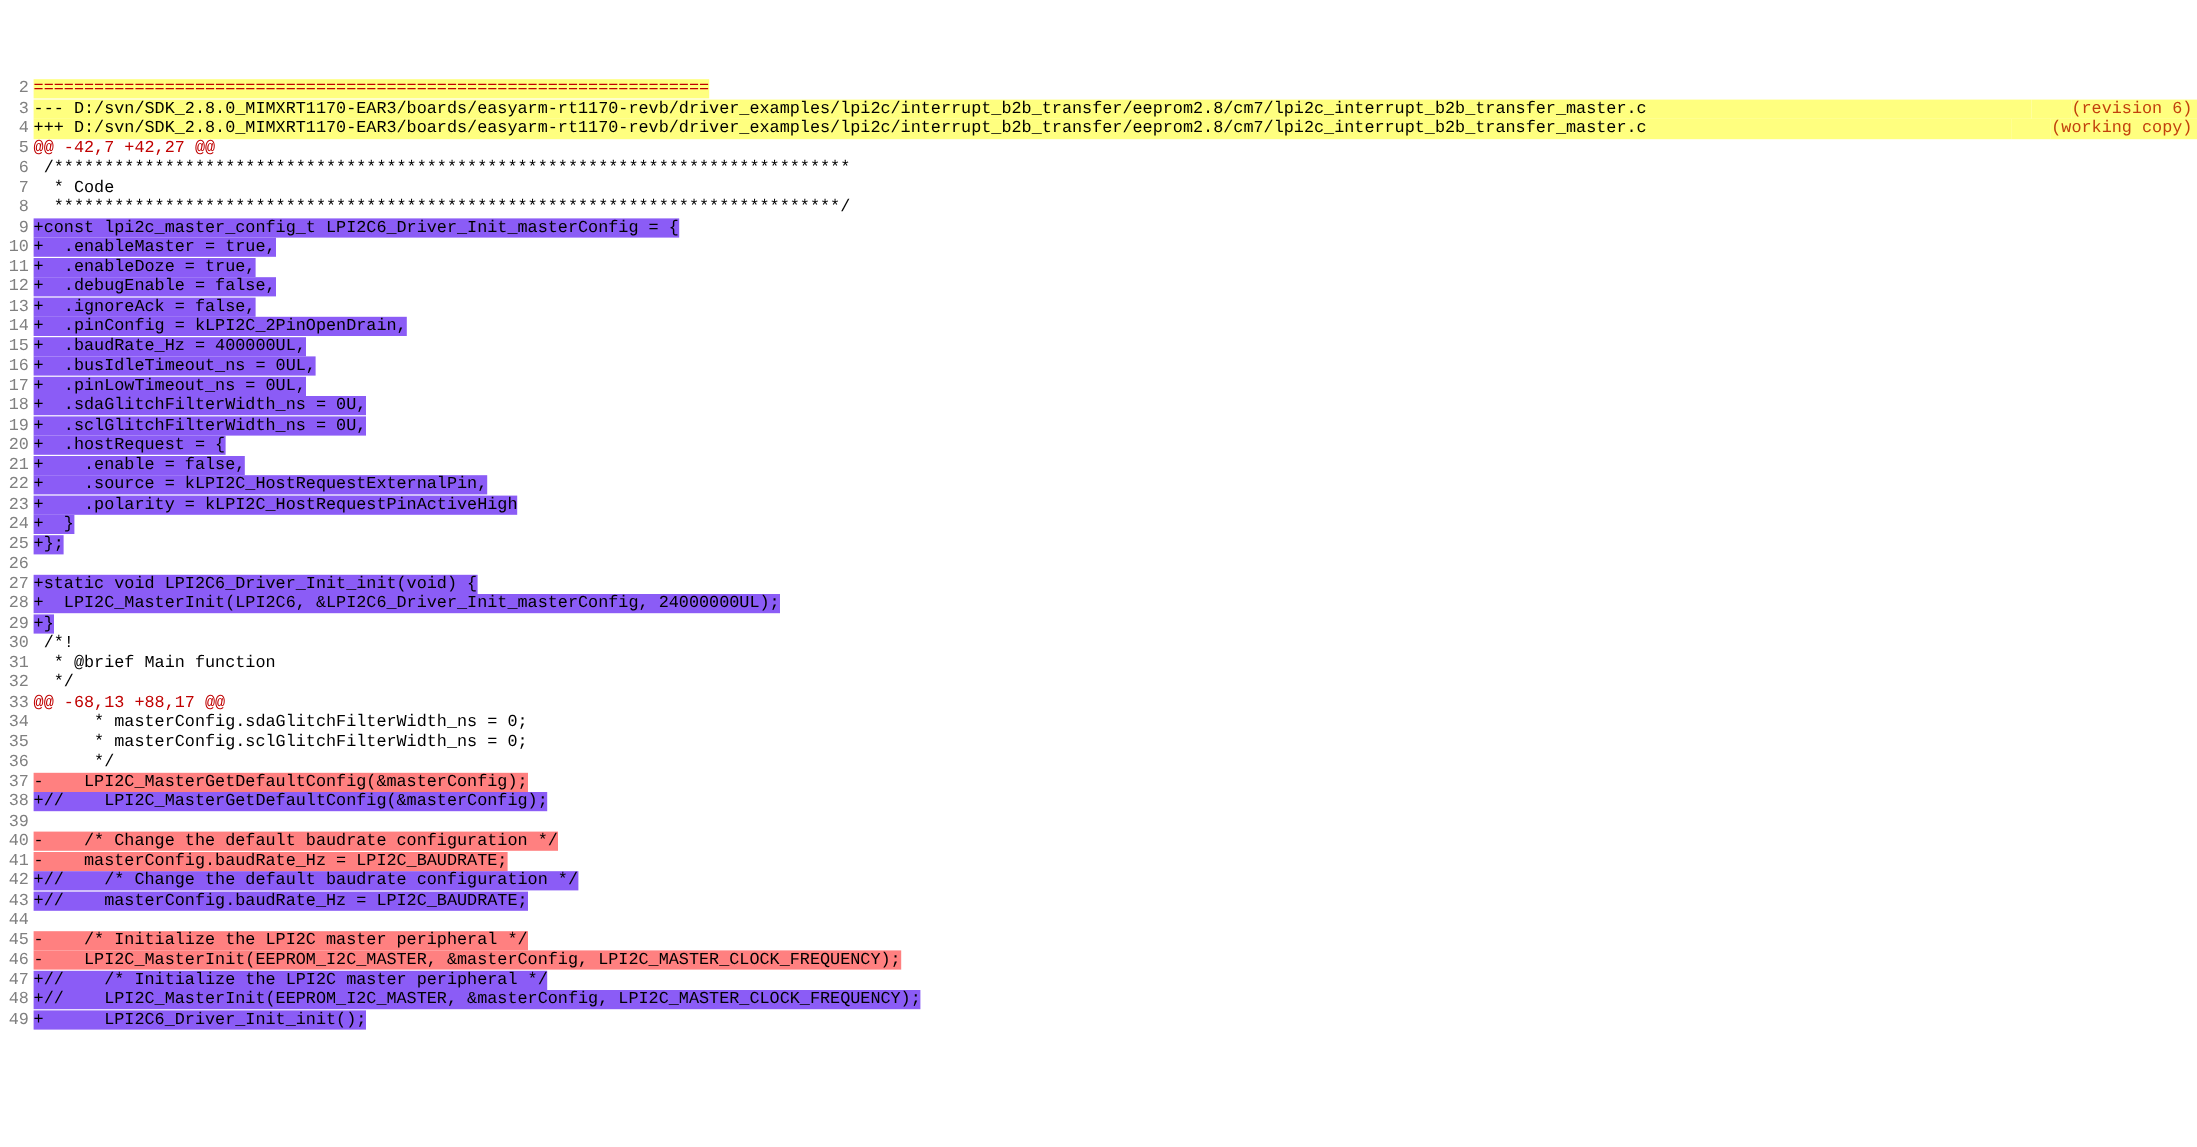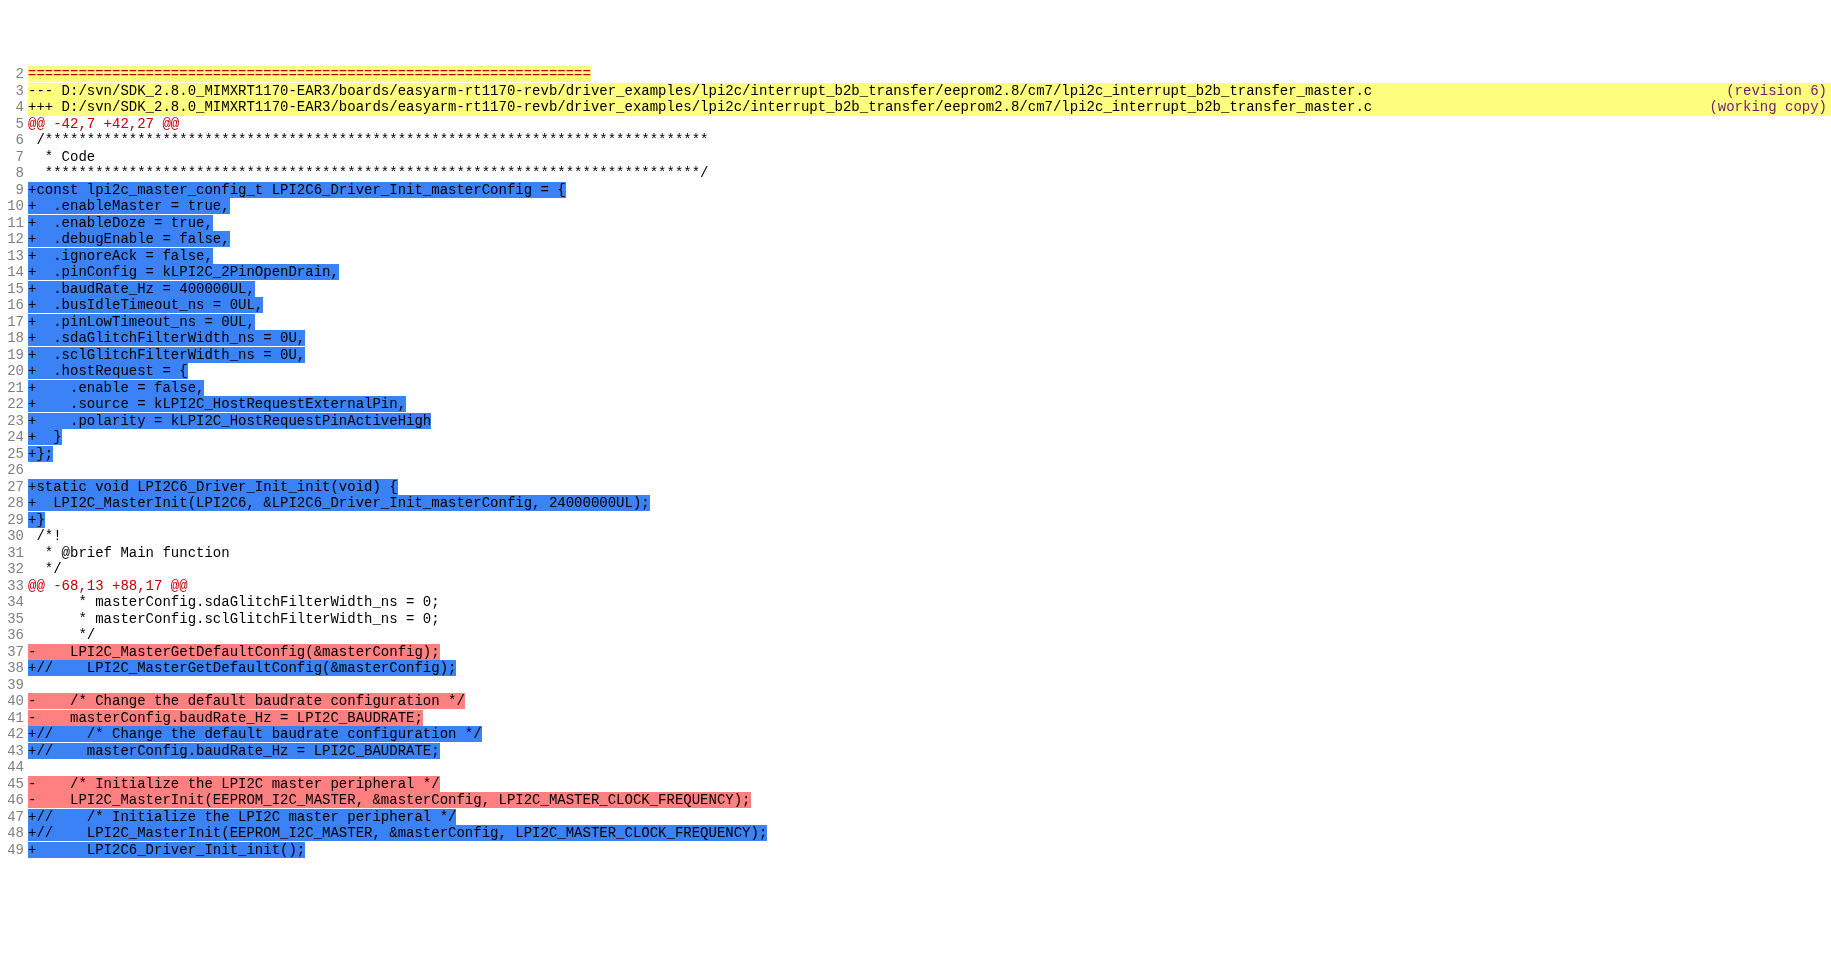--- a/index.html
+++ b/index.html
@@ -16,24 +16,24 @@
     width: 28px;
     text-align: right;
     padding-right: 4px;
     color: #808080;
     flex-shrink: 0;
     user-select: none;
   }
   .content { flex: 1; }
   .content span { display: inline; }
   .bg-yellow { background: #ffff7f; }
-  .bg-green  { background: #3b82f6; }
+  .bg-green  { background: #8b5cf6; }
   .bg-red    { background: #ff8080; }
   .fg-red    { color: #c00000; }
-  .rev-label { color: #701a75; }
+  .rev-label { color: #c2410c; }
 </style>
 </head>
 <body>
 
 
 
 <div class="diff-view" id="diff-view"><div class="diff-line"><div class="lineno">2</div><div class="content"><span class="bg-yellow fg-red">===================================================================</span></div></div><div class="diff-line"><div class="lineno">3</div><div class="content" style="display: flex;"><span class="bg-yellow" style="flex: 1 1 0%;">--- D:/svn/SDK_2.8.0_MIMXRT1170-EAR3/boards/easyarm-rt1170-revb/driver_examples/lpi2c/interrupt_b2b_transfer/eeprom2.8/cm7/lpi2c_interrupt_b2b_transfer_master.c</span><span class="bg-yellow">    </span><span class="bg-yellow rev-label" style="padding-right: 4px;">(revision 6)</span></div></div><div class="diff-line"><div class="lineno">4</div><div class="content" style="display: flex;"><span class="bg-yellow" style="flex: 1 1 0%;">+++ D:/svn/SDK_2.8.0_MIMXRT1170-EAR3/boards/easyarm-rt1170-revb/driver_examples/lpi2c/interrupt_b2b_transfer/eeprom2.8/cm7/lpi2c_interrupt_b2b_transfer_master.c</span><span class="bg-yellow">    </span><span class="bg-yellow rev-label" style="padding-right: 4px;">(working copy)</span></div></div><div class="diff-line"><div class="lineno">5</div><div class="content"><span class="fg-red">@@ -42,7 +42,27 @@</span></div></div><div class="diff-line"><div class="lineno">6</div><div class="content"><span class=""> /*******************************************************************************</span></div></div><div class="diff-line"><div class="lineno">7</div><div class="content"><span class="">  * Code</span></div></div><div class="diff-line"><div class="lineno">8</div><div class="content"><span class="">  ******************************************************************************/</span></div></div><div class="diff-line"><div class="lineno">9</div><div class="content"><span class="bg-green">+const lpi2c_master_config_t LPI2C6_Driver_Init_masterConfig = {</span></div></div><div class="diff-line"><div class="lineno">10</div><div class="content"><span class="bg-green">+  .enableMaster = true,</span></div></div><div class="diff-line"><div class="lineno">11</div><div class="content"><span class="bg-green">+  .enableDoze = true,</span></div></div><div class="diff-line"><div class="lineno">12</div><div class="content"><span class="bg-green">+  .debugEnable = false,</span></div></div><div class="diff-line"><div class="lineno">13</div><div class="content"><span class="bg-green">+  .ignoreAck = false,</span></div></div><div class="diff-line"><div class="lineno">14</div><div class="content"><span class="bg-green">+  .pinConfig = kLPI2C_2PinOpenDrain,</span></div></div><div class="diff-line"><div class="lineno">15</div><div class="content"><span class="bg-green">+  .baudRate_Hz = 400000UL,</span></div></div><div class="diff-line"><div class="lineno">16</div><div class="content"><span class="bg-green">+  .busIdleTimeout_ns = 0UL,</span></div></div><div class="diff-line"><div class="lineno">17</div><div class="content"><span class="bg-green">+  .pinLowTimeout_ns = 0UL,</span></div></div><div class="diff-line"><div class="lineno">18</div><div class="content"><span class="bg-green">+  .sdaGlitchFilterWidth_ns = 0U,</span></div></div><div class="diff-line"><div class="lineno">19</div><div class="content"><span class="bg-green">+  .sclGlitchFilterWidth_ns = 0U,</span></div></div><div class="diff-line"><div class="lineno">20</div><div class="content"><span class="bg-green">+  .hostRequest = {</span></div></div><div class="diff-line"><div class="lineno">21</div><div class="content"><span class="bg-green">+    .enable = false,</span></div></div><div class="diff-line"><div class="lineno">22</div><div class="content"><span class="bg-green">+    .source = kLPI2C_HostRequestExternalPin,</span></div></div><div class="diff-line"><div class="lineno">23</div><div class="content"><span class="bg-green">+    .polarity = kLPI2C_HostRequestPinActiveHigh</span></div></div><div class="diff-line"><div class="lineno">24</div><div class="content"><span class="bg-green">+  }</span></div></div><div class="diff-line"><div class="lineno">25</div><div class="content"><span class="bg-green">+};</span></div></div><div class="diff-line"><div class="lineno">26</div><div class="content"><span class=""> </span></div></div><div class="diff-line"><div class="lineno">27</div><div class="content"><span class="bg-green">+static void LPI2C6_Driver_Init_init(void) {</span></div></div><div class="diff-line"><div class="lineno">28</div><div class="content"><span class="bg-green">+  LPI2C_MasterInit(LPI2C6, &amp;LPI2C6_Driver_Init_masterConfig, 24000000UL);</span></div></div><div class="diff-line"><div class="lineno">29</div><div class="content"><span class="bg-green">+}</span></div></div><div class="diff-line"><div class="lineno">30</div><div class="content"><span class=""> /*!</span></div></div><div class="diff-line"><div class="lineno">31</div><div class="content"><span class="">  * @brief Main function</span></div></div><div class="diff-line"><div class="lineno">32</div><div class="content"><span class="">  */</span></div></div><div class="diff-line"><div class="lineno">33</div><div class="content"><span class="fg-red">@@ -68,13 +88,17 @@</span></div></div><div class="diff-line"><div class="lineno">34</div><div class="content"><span class="">      * masterConfig.sdaGlitchFilterWidth_ns = 0;</span></div></div><div class="diff-line"><div class="lineno">35</div><div class="content"><span class="">      * masterConfig.sclGlitchFilterWidth_ns = 0;</span></div></div><div class="diff-line"><div class="lineno">36</div><div class="content"><span class="">      */</span></div></div><div class="diff-line"><div class="lineno">37</div><div class="content"><span class="bg-red">-    LPI2C_MasterGetDefaultConfig(&amp;masterConfig);</span></div></div><div class="diff-line"><div class="lineno">38</div><div class="content"><span class="bg-green">+//    LPI2C_MasterGetDefaultConfig(&amp;masterConfig);</span></div></div><div class="diff-line"><div class="lineno">39</div><div class="content"><span class=""> </span></div></div><div class="diff-line"><div class="lineno">40</div><div class="content"><span class="bg-red">-    /* Change the default baudrate configuration */</span></div></div><div class="diff-line"><div class="lineno">41</div><div class="content"><span class="bg-red">-    masterConfig.baudRate_Hz = LPI2C_BAUDRATE;</span></div></div><div class="diff-line"><div class="lineno">42</div><div class="content"><span class="bg-green">+//    /* Change the default baudrate configuration */</span></div></div><div class="diff-line"><div class="lineno">43</div><div class="content"><span class="bg-green">+//    masterConfig.baudRate_Hz = LPI2C_BAUDRATE;</span></div></div><div class="diff-line"><div class="lineno">44</div><div class="content"><span class=""> </span></div></div><div class="diff-line"><div class="lineno">45</div><div class="content"><span class="bg-red">-    /* Initialize the LPI2C master peripheral */</span></div></div><div class="diff-line"><div class="lineno">46</div><div class="content"><span class="bg-red">-    LPI2C_MasterInit(EEPROM_I2C_MASTER, &amp;masterConfig, LPI2C_MASTER_CLOCK_FREQUENCY);</span></div></div><div class="diff-line"><div class="lineno">47</div><div class="content"><span class="bg-green">+//    /* Initialize the LPI2C master peripheral */</span></div></div><div class="diff-line"><div class="lineno">48</div><div class="content"><span class="bg-green">+//    LPI2C_MasterInit(EEPROM_I2C_MASTER, &amp;masterConfig, LPI2C_MASTER_CLOCK_FREQUENCY);</span></div></div><div class="diff-line"><div class="lineno">49</div><div class="content"><span class="bg-green">+      LPI2C6_Driver_Init_init();</span></div></div></div>
 
 
 

